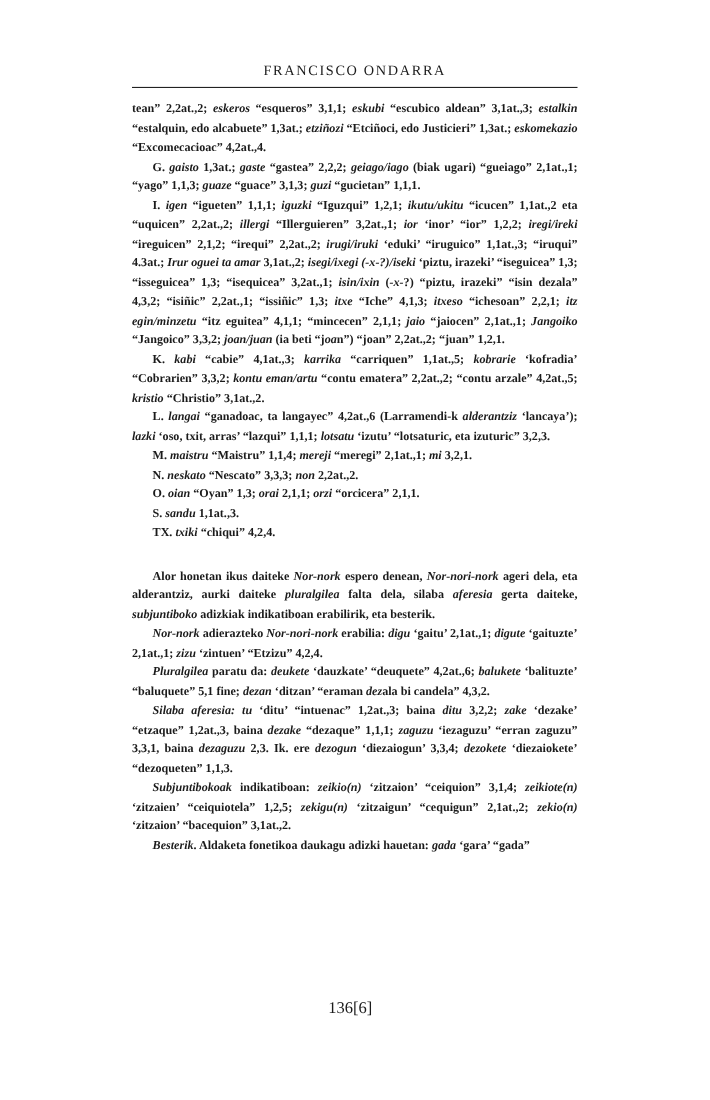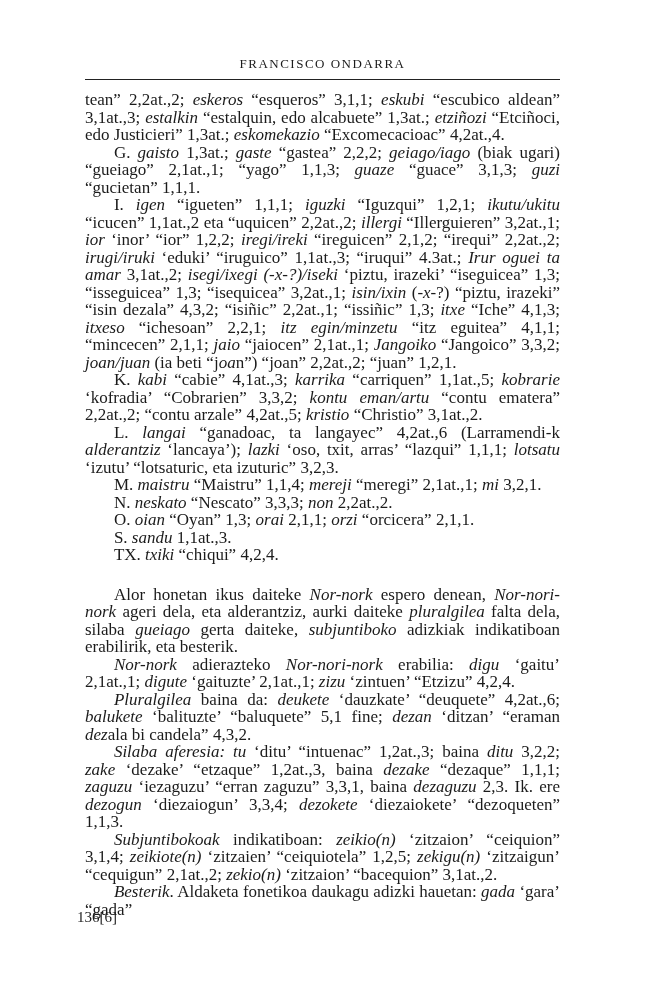--- a/index.html
+++ b/index.html
@@ -5,55 +5,56 @@
   html, body { margin: 0; padding: 0; background: #ffffff; }
   .page {
     position: relative;
     width: 645px;
     height: 1000px;
     background: #ffffff;
     font-family: "Liberation Serif", serif;
     color: #1b1b1b;
     overflow: hidden;
   }
-  .content { padding: 0 85px; }
+  .content { padding: 0 120px; }
   .running-head {
     text-align: center;
     margin-top: 56px;
     font-size: 13px;
     letter-spacing: 1.5px;
     white-space: nowrap;
   }
   .head-rule {
     border: 0;
     border-top: 1.8px solid #222;
     margin: 7px 0 0 0;
   }
   .body-text { margin-top: 11px; }
   .body-text p.para {
     margin: 0;
-    font-size: 17px;
+    font-size: 11px;
     line-height: 17.5px;
     text-align: justify;
+    font-weight: bold;
   }
   .body-text p.para.indent { text-indent: 1.7em; }
   .section-heading {
     margin: 31px 0 0 0;
     font-size: 17px;
     font-weight: normal;
     letter-spacing: 1px;
   }
   .adizkiak-text { margin-top: 22px; }
   .page-footer {
     position: absolute;
     left: 77px;
     right: 85px;
     top: 909px;
     display: flex;
-    justify-content: flex-start;
+    justify-content: center;
     font-size: 15px;
   }
 </style>
 </head>
 <body>
 
 <div class="page">
   <div class="content">
     <div class="running-head">FRANCISCO ONDARRA</div>
     <hr class="head-rule">
@@ -66,23 +67,23 @@
         <p class="para indent"><span>L. </span><i>langai</i><span> “ganadoac, ta langayec” 4,2at.,6 (Larramendi-k </span><i>alderantziz</i><span> ‘lancaya’); </span><i>lazki</i><span> ‘oso, txit, arras’ “lazqui” 1,1,1; </span><i>lotsatu</i><span> ‘izutu’ “lotsaturic, eta izuturic” 3,2,3.</span></p>
         <p class="para indent"><span>M. </span><i>maistru</i><span> “Maistru” 1,1,4; </span><i>mereji</i><span> “meregi” 2,1at.,1; </span><i>mi</i><span> 3,2,1.</span></p>
         <p class="para indent"><span>N. </span><i>neskato</i><span> “Nescato” 3,3,3; </span><i>non</i><span> 2,2at.,2.</span></p>
         <p class="para indent"><span>O. </span><i>oian</i><span> “Oyan” 1,3; </span><i>orai</i><span> 2,1,1; </span><i>orzi</i><span> “orcicera” 2,1,1.</span></p>
         <p class="para indent"><span>S. </span><i>sandu</i><span> 1,1at.,3.</span></p>
         <p class="para indent"><span>TX. </span><i>txiki</i><span> “chiqui” 4,2,4.</span></p>
       </div>
 
 
     <div class="body-text adizkiak-text">
-        <p class="para indent"><span>Alor honetan ikus daiteke </span><i>Nor-nork</i><span> espero denean, </span><i>Nor-nori-nork</i><span> ageri dela, eta alderantziz, aurki daiteke </span><i>pluralgilea</i><span> falta dela, silaba </span><i>gueiago</i><span> gerta daiteke, </span><i>subjuntiboko</i><span> adizkiak indikatiboan erabilirik, eta besterik.</span></p>
+        <p class="para indent"><span>Alor honetan ikus daiteke </span><i>Nor-nork</i><span> espero denean, </span><i>Nor-nori-nork</i><span> ageri dela, eta alderantziz, aurki daiteke </span><i>pluralgilea</i><span> falta dela, silaba </span><i>aferesia</i><span> gerta daiteke, </span><i>subjuntiboko</i><span> adizkiak indikatiboan erabilirik, eta besterik.</span></p>
         <p class="para indent"><i>Nor-nork</i><span> adierazteko </span><i>Nor-nori-nork</i><span> erabilia: </span><i>digu</i><span> ‘gaitu’ 2,1at.,1; </span><i>digute</i><span> ‘gaituzte’ 2,1at.,1; </span><i>zizu</i><span> ‘zintuen’ “Etzizu” 4,2,4.</span></p>
-        <p class="para indent"><i>Pluralgilea</i><span> baina da: </span><i>deukete</i><span> ‘dauzkate’ “deuquete” 4,2at.,6; </span><i>balukete</i><span> ‘balituzte’ “baluquete” 5,1 fine; </span><i>dezan</i><span> ‘ditzan’ “eraman </span><i>dez</i><span>ala bi candela” 4,3,2.</span></p>
+        <p class="para indent"><i>Pluralgilea</i><span> paratu da: </span><i>deukete</i><span> ‘dauzkate’ “deuquete” 4,2at.,6; </span><i>balukete</i><span> ‘balituzte’ “baluquete” 5,1 fine; </span><i>dezan</i><span> ‘ditzan’ “eraman </span><i>dez</i><span>ala bi candela” 4,3,2.</span></p>
         <p class="para indent"><i>Silaba aferesia: tu</i><span> ‘ditu’ “intuenac” 1,2at.,3; baina </span><i>ditu</i><span> 3,2,2; </span><i>zake</i><span> ‘dezake’ “etzaque” 1,2at.,3, baina </span><i>dezake</i><span> “dezaque” 1,1,1; </span><i>zaguzu</i><span> ‘iezaguzu’ “erran zaguzu” 3,3,1, baina </span><i>dezaguzu</i><span> 2,3. Ik. ere </span><i>dezogun</i><span> ‘diezaiogun’ 3,3,4; </span><i>dezokete</i><span> ‘diezaiokete’ “dezoqueten” 1,1,3.</span></p>
         <p class="para indent"><i>Subjuntibokoak</i><span> indikatiboan: </span><i>zeikio(n)</i><span> ‘zitzaion’ “ceiquion” 3,1,4; </span><i>zeikiote(n)</i><span> ‘zitzaien’ “ceiquiotela” 1,2,5; </span><i>zekigu(n)</i><span> ‘zitzaigun’ “cequigun” 2,1at.,2; </span><i>zekio(n)</i><span> ‘zitzaion’ “bacequion” 3,1at.,2.</span></p>
         <p class="para indent"><i>Besterik</i><span>. Aldaketa fonetikoa daukagu adizki hauetan: </span><i>gada</i><span> ‘gara’ “gada”</span></p>
       </div>
   </div>
 
   <div class="page-footer">
     <span>136</span>
     <span>[6]</span>
   </div>

